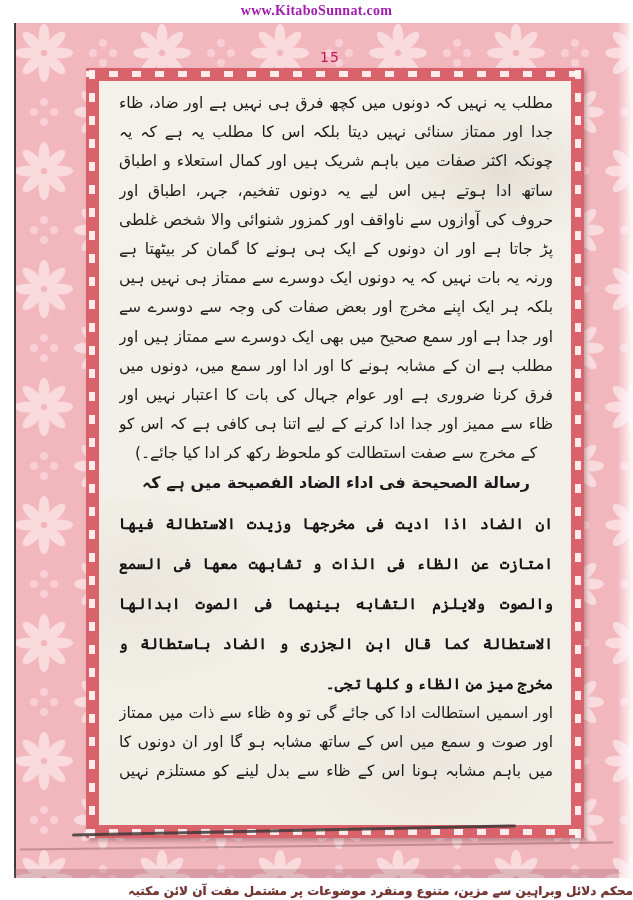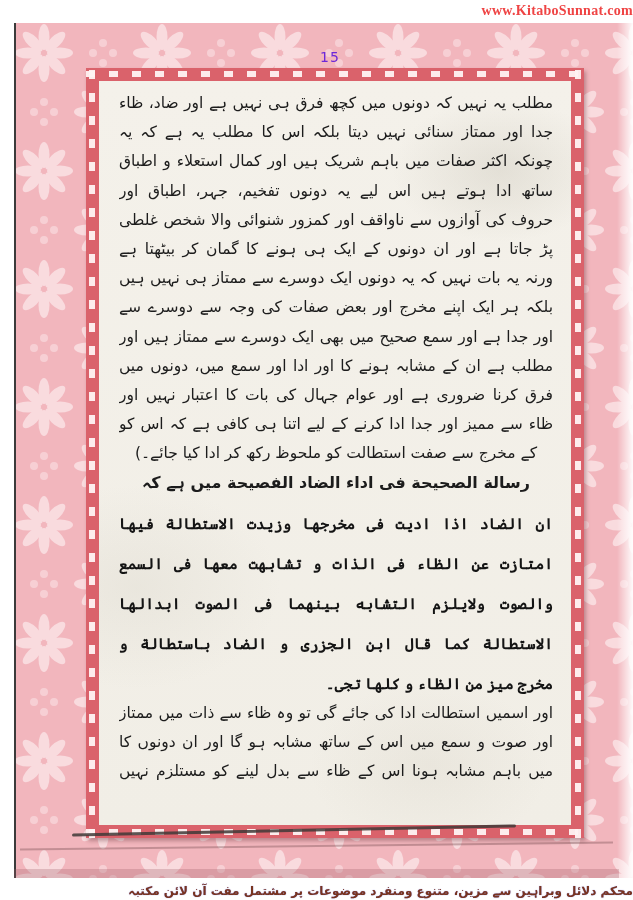--- a/index.html
+++ b/index.html
@@ -2,39 +2,39 @@
 <html lang="ur"><head>
 <meta charset="utf-8">
 <style>
   * { margin:0; padding:0; box-sizing:border-box; }
   body { background:#ffffff; font-family:"DejaVu Sans", sans-serif; }
 
   .canvas { position:relative; width:633px; height:900px; background:#ffffff; overflow:hidden; }
 
   
   .site-header {
-    position:absolute; top:3px; left:0; right:0; text-align:right;
+    position:absolute; top:3px; left:0; right:0; text-align:center;
     font-family:"Liberation Serif", serif; font-weight:bold; font-size:14px;
-    color:#ef4444; letter-spacing:.3px;
+    color:#a21caf; letter-spacing:.3px;
   }
 
   
   .scan { position:absolute; left:14px; top:23px; width:619px; height:855px; background:#f2b6bd; }
   .scan-pattern { position:absolute; left:0; top:0; width:100%; height:100%; display:block; }
 
   .book-edge { position:absolute; left:0; top:0; width:2px; height:100%; background:#3b3b3b; }
   .right-fade { position:absolute; right:0; top:0; width:16px; height:100%;
     background:linear-gradient(90deg, rgba(255,255,255,0), rgba(255,255,255,.95)); }
   .fold-band { position:absolute; left:0; right:14px; bottom:0; height:9px; background:rgba(158,88,99,.28); }
   .crease { position:absolute; left:6px; right:20px; top:822px; height:2px;
     background:rgba(110,70,72,.35); transform:rotate(-.7deg); }
 
   .page-number {
     position:absolute; left:296px; top:26px; width:40px; text-align:center;
-    font-family:"DejaVu Sans", sans-serif; font-size:14px; color:#6d28d9; letter-spacing:1px;
+    font-family:"DejaVu Sans", sans-serif; font-size:14px; color:#be185d; letter-spacing:1px;
   }
 
   
   .paper {
     position:absolute; left:72px; top:45px; width:498px; height:770px;
     border:13px solid #da626b;
     background:
       radial-gradient(180px 120px at 85% 12%, rgba(185,180,165,.28), transparent 60%),
       radial-gradient(240px 170px at 8% 68%, rgba(195,190,175,.18), transparent 60%),
       radial-gradient(200px 140px at 70% 92%, rgba(195,188,172,.16), transparent 60%),

